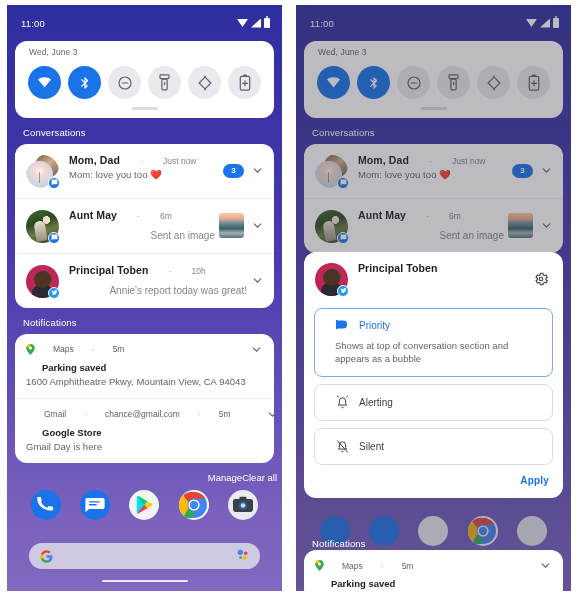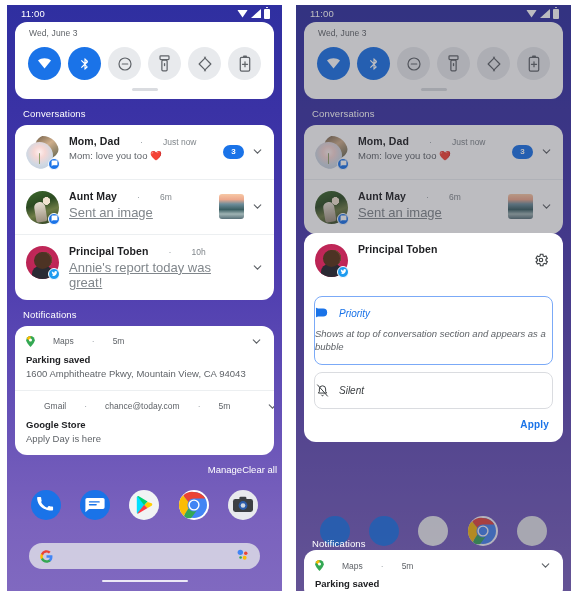--- a/index.html
+++ b/index.html
@@ -19,21 +19,21 @@
     position:absolute; left:7px; top:5px; width:275px; height:586px;
     overflow:hidden;
     background:linear-gradient(180deg,#2f2fa0 0%, #3a32a5 18%, #4a3aae 42%, #6450b6 68%, #7a62bd 88%, #8069c0 100%);
   }
   .phone.right .screen{
     background:linear-gradient(180deg,#2f2fa0 0%, #3a32a5 18%, #4a3aae 42%, #5c47b4 66%, #6e56ba 86%, #7a60be 100%);
   }
 
   
   .statusbar{
-    position:relative; height:17px; display:flex; align-items:center;
+    position:relative; height:36px; display:flex; align-items:center;
     justify-content:space-between; padding:0 12px 0 14px; color:#fff;
     font-size:9.5px; letter-spacing:.2px;
   }
   .sb-icons{ display:flex; align-items:center; gap:3px; }
   .ic-wifi{ width:11px; height:8px; background:#fff;
      clip-path:polygon(0 0,100% 0,50% 100%); border-radius:1px; }
   .ic-signal{ width:10px; height:9px; background:#fff;
      clip-path:polygon(100% 0,100% 100%,0 100%); }
   .ic-batt{ width:6px; height:10px; background:#fff; border-radius:1px; position:relative; }
   .ic-batt:before{ content:""; position:absolute; top:-2px; left:1.6px; width:2.8px; height:1.6px; background:#fff; border-radius:1px;}
@@ -51,21 +51,21 @@
   }
   .tile.on{ background:#1a73e8; }
   .tile svg{ display:block; }
   .qs-handle{ width:26px; height:2.5px; background:#dadce0; border-radius:2px; margin:6px auto 2px; }
 
   
   .sect{ color:#fff; font-size:9.5px; padding:9px 0 6px 16px; letter-spacing:.15px; }
 
   
   .convo{ display:flex; align-items:flex-start; padding:10px 10px 10px 11px; position:relative; }
-  .convo + .convo{ border-top:1px solid #eceff1; }
+  .convo + .convo{ border-top:1px solid #eceff1;text-align:right; }
   .av-wrap{ position:relative; width:33px; height:33px; flex:0 0 33px; margin-top:1px; }
   .av{ width:33px; height:33px; border-radius:50%; overflow:hidden; position:relative; }
   .av.dual{ }
   .av.dual .back{ position:absolute; right:0; top:-1px; width:24px; height:24px; border-radius:50%;
       background:linear-gradient(145deg,#6b5a45,#cfae8b 45%,#5a5f4a); }
   .av.dual .front{ position:absolute; left:0; bottom:0; width:27px; height:27px; border-radius:50%;
       background:radial-gradient(circle at 50% 38%, #fdf0ef 0%, #f6d7d4 26%, #cfd8e3 60%, #b9c7d8 100%); }
   .av.dual .front:after{ content:""; position:absolute; left:50%; top:42%; width:1.6px; height:11px;
       margin-left:-.8px; background:#8fa06b; border-radius:1px;}
   .av.maya{ background:
@@ -82,37 +82,37 @@
       background:#1a73e8; border:1.6px solid #fff; display:flex; align-items:center; justify-content:center;}
   .badge-app.tw{ background:#1d9bf0; }
   .badge-app svg{ display:block; }
 
   .convo-body{ flex:1; min-width:0; padding-left:10px; padding-right:4px; }
   .c-line1{ display:flex; align-items:baseline; gap:20px; }
   .c-name{ font-size:10.5px; font-weight:bold; color:#202124; letter-spacing:.1px; }
   .c-dot{ font-size:9px; color:#9aa0a6; }
   .c-time{ font-size:8.5px; color:#80868b; }
   .c-msg{ font-size:9.5px; color:#5f6368; margin-top:3px; letter-spacing:.05px; }
-  .c-sub{ font-size:13px; color:#80868b; margin-top:3px;text-decoration:underline; }
+  .c-sub{ font-size:10px; color:#80868b; margin-top:9px; }
   .c-right{ display:flex; align-items:center; gap:7px; flex:0 0 auto; align-self:center; }
   .count{ background:#1a73e8; color:#fff; font-size:8px; font-weight:bold;
      border-radius:9px; padding:2.5px 8px; letter-spacing:.2px;}
   .thumb{ width:25px; height:25px; border-radius:3px; overflow:hidden;
      background:linear-gradient(180deg,#f7c8a6 0%,#eda98d 22%,#6e8e9b 40%,#3b5f63 62%,#9fb3b4 80%,#587079 100%);}
   .chev{ width:13px; height:13px; }
   .chev svg{display:block;}
   .gear{ width:16px; height:16px; margin-right:4px; align-self:center;}
 
   
   .notif{ padding:9px 11px 11px; }
   .notif + .notif{ border-top:1px solid #eceff1; }
   .n-head{ display:flex; align-items:center; gap:18px; }
   .n-app{ font-size:8.5px; color:#5f6368; }
   .n-sep{ font-size:8.5px; color:#9aa0a6; }
-  .n-title{ font-size:9.5px; font-weight:bold; color:#202124; margin-top:6px; }
+  .n-title{ font-size:9.5px; font-weight:bold; color:#202124; margin-top:6px;margin-left:16px; }
   .n-text{ font-size:9.5px; color:#5f6368; margin-top:3px; letter-spacing:.03px;}
   .n-spacer{ flex:1 }
 
   
   .nfooter{ display:flex; justify-content:flex-end; align-items:center;
      padding:9px 5px 0; color:#fff; font-size:9.5px; position:relative; z-index:3;}
 
   
   .dock{ position:absolute; left:0; right:0; top:479px; height:42px; display:flex;
      justify-content:space-around; align-items:center; padding:0 14px; }
@@ -123,21 +123,21 @@
   .app.chrome-i{ background:#fff; }
   .app.cam-i{ background:#e8eaed; }
   .searchbar{ position:absolute; left:22px; right:22px; top:538px; height:26px;
      border-radius:14px; background:rgba(229,231,235,.78);
      display:flex; align-items:center; justify-content:space-between; padding:0 11px; }
   .navbar{ position:absolute; left:50%; transform:translateX(-50%); bottom:9px;
      width:86px; height:2.5px; border-radius:2px; background:rgba(255,255,255,.85); }
 
   
   .scrim{ position:absolute; inset:0; background:rgba(60,60,70,.34); z-index:2; pointer-events:none;}
-  .opt{ margin:7px 10px 7px; border:1px solid #dadce0; border-radius:8px; padding:10px 0;font-style:italic; }
+  .opt{ margin:0 10px 7px; border:1px solid #dadce0; border-radius:8px; padding:10px 20px; }
   .opt.sel{ border:1.3px solid #7baaf7; }
   .opt-head{ display:flex; align-items:center; gap:9px; }
   .opt-label{ font-size:10px; color:#3c4043; }
   .opt.sel .opt-label{ color:#1a73e8; }
   .opt-desc{ font-size:9.5px; color:#5f6368; margin:7px 0 0 0; line-height:1.45; }
   .apply-row{ display:flex; justify-content:flex-end; padding:3px 14px 12px; }
   .apply{ color:#1a73e8; font-size:10px; font-weight:bold; letter-spacing:.2px; }
   .dlg{ position:relative; z-index:3; }
 </style>
 </head>
@@ -313,32 +313,32 @@
         </div>
 
         <div class="notif">
           <div class="n-head">
             <svg width="11" height="9" viewBox="0 0 20 15">
                 <path fill="#fff" stroke="#ea4335" stroke-width="1.6" d="M.8.8h18.4v13.4H.8z"></path>
                 <path fill="none" stroke="#ea4335" stroke-width="1.8" d="m1.2 1.6 8.8 7 8.8-7"></path>
               </svg>
             <span class="n-app">Gmail</span>
             <span class="n-sep">·</span>
-            <span class="n-app">chance@today.com</span>
+            <span class="n-app">chance@gmail.com</span>
             <span class="n-sep">·</span>
             <span class="n-app">5m</span>
             <span class="n-spacer"></span>
             <span class="chev">
                 <svg width="13" height="13" viewBox="0 0 24 24">
                   <path fill="none" stroke="#5f6368" stroke-width="2" stroke-linecap="round" d="m6 9 6 6 6-6"></path>
                 </svg>
               </span>
           </div>
           <div class="n-title">Google Store</div>
-          <div class="n-text">Apply Day is here</div>
+          <div class="n-text">Gmail Day is here</div>
         </div>
       </div>
 
       <div class="nfooter">
         <span>Manage</span>
         <span>Clear all</span>
       </div>
 
       <div class="dock">
         <div class="app phone-i">
@@ -542,20 +542,29 @@
           <div class="opt-head">
             <svg width="15" height="13" viewBox="0 0 20 18">
                 <path fill="#1a73e8" d="M2 2h9a5.5 5.5 0 0 1 0 11H2z"></path>
                 <rect x="1" y="1.2" width="2" height="13" rx="1" fill="#1a73e8"></rect>
               </svg>
             <span class="opt-label">Priority</span>
           </div>
           <div class="opt-desc">Shows at top of conversation section and appears as a bubble</div>
         </div>
 
+        <div class="opt">
+          <div class="opt-head">
+            <svg width="15" height="15" viewBox="0 0 24 24">
+                <path fill="none" stroke="#3c4043" stroke-width="1.6" d="M12 4.5a5 5 0 0 1 5 5v4l1.6 2.6H5.4L7 13.5v-4a5 5 0 0 1 5-5z"></path>
+                <path fill="none" stroke="#3c4043" stroke-width="1.6" stroke-linecap="round" d="M10.4 19.4a1.8 1.8 0 0 0 3.2 0M5.4 3.2 3.6 1.6M18.6 3.2l1.8-1.6"></path>
+              </svg>
+            <span class="opt-label">Alerting</span>
+          </div>
+        </div>
 
         <div class="opt">
           <div class="opt-head">
             <svg width="15" height="15" viewBox="0 0 24 24">
                 <path fill="none" stroke="#3c4043" stroke-width="1.6" d="M12 4.5a5 5 0 0 1 5 5v4l1.6 2.6H5.4L7 13.5v-4a5 5 0 0 1 5-5z"></path>
                 <path fill="none" stroke="#3c4043" stroke-width="1.6" stroke-linecap="round" d="M10.4 19.4a1.8 1.8 0 0 0 3.2 0M4 3l16 18"></path>
               </svg>
             <span class="opt-label">Silent</span>
           </div>
         </div>

